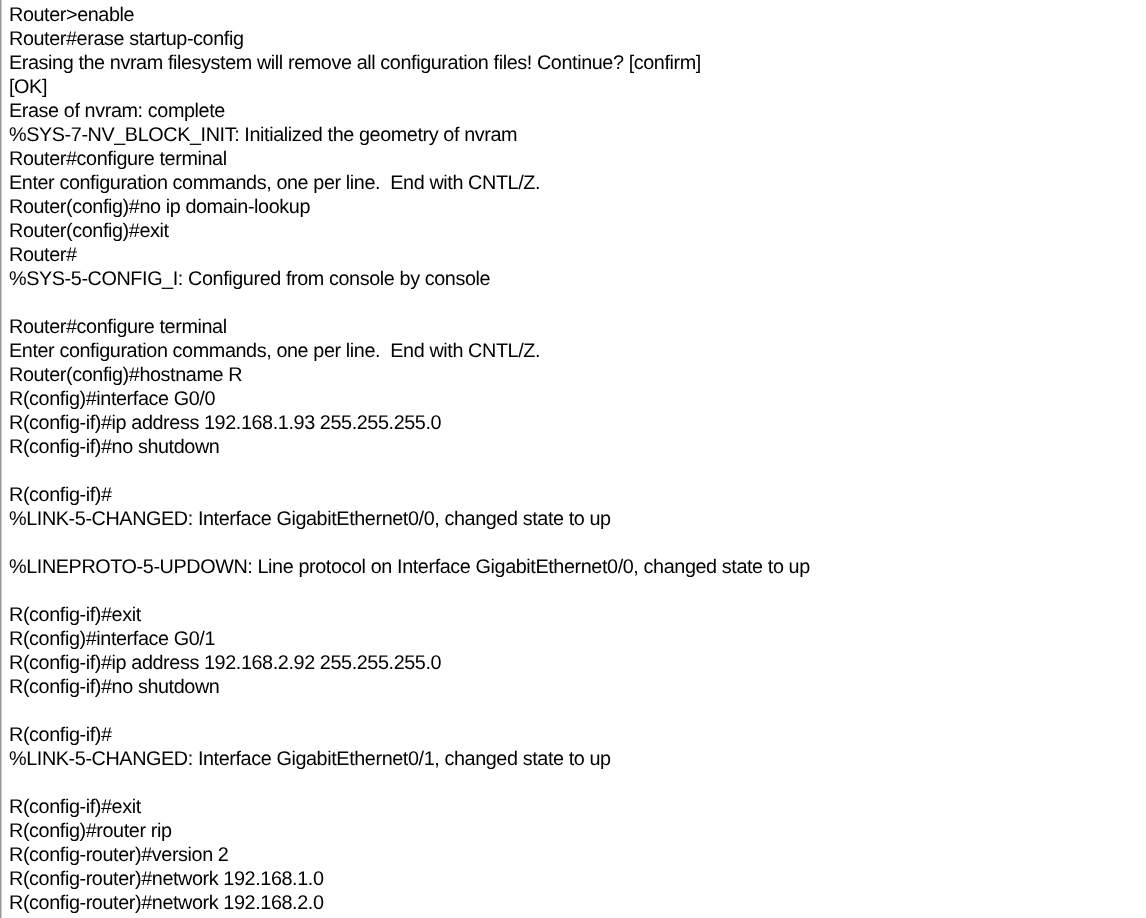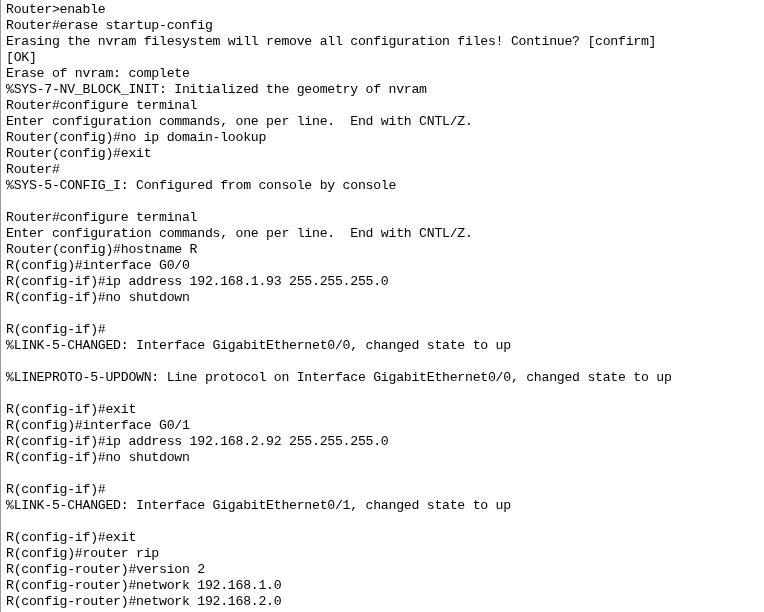--- a/index.html
+++ b/index.html
@@ -19,21 +19,21 @@
     width: 764px;
     height: 612px;
     background: #ffffff;
     box-sizing: border-box;
     border-left: 1px solid #9a9a9a;
     overflow: hidden;
   }
   #console-output {
     margin: 0;
     padding: 2px 0 0 5px;
-    font-family: Liberation Mono, monospace;
+    font-family: Liberation Sans, sans-serif;
     font-size: 13.2px;
     line-height: 16px;
     letter-spacing: -0.02em;
     color: #000000;
     white-space: pre;
     -webkit-font-smoothing: none;
   }
   .console-line {
     display: block;
     height: 16px;

